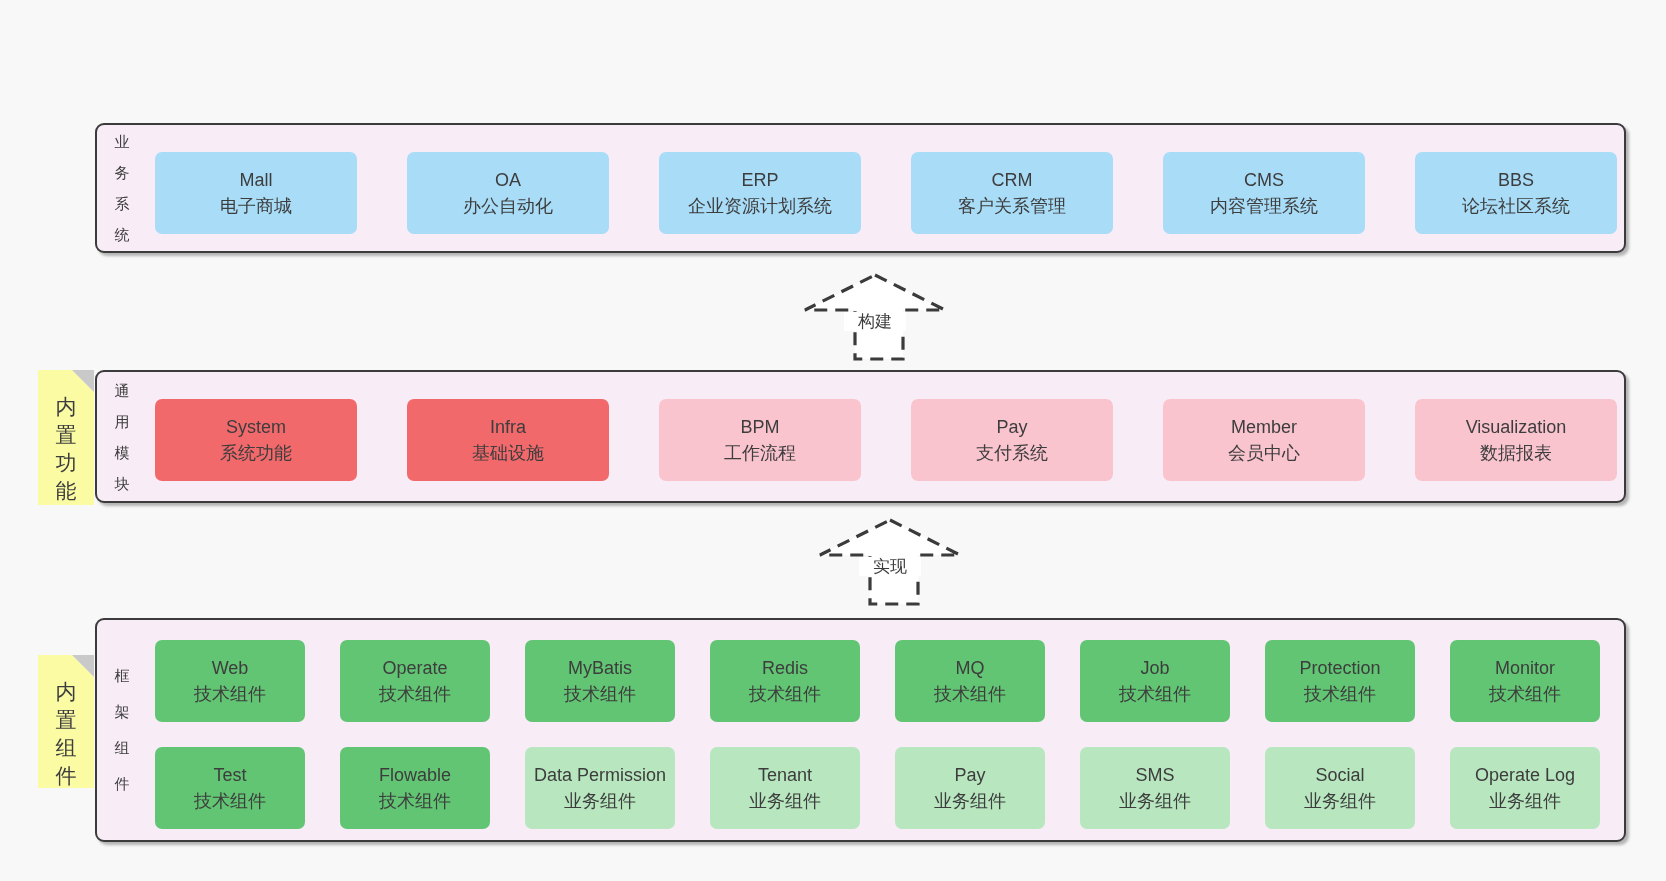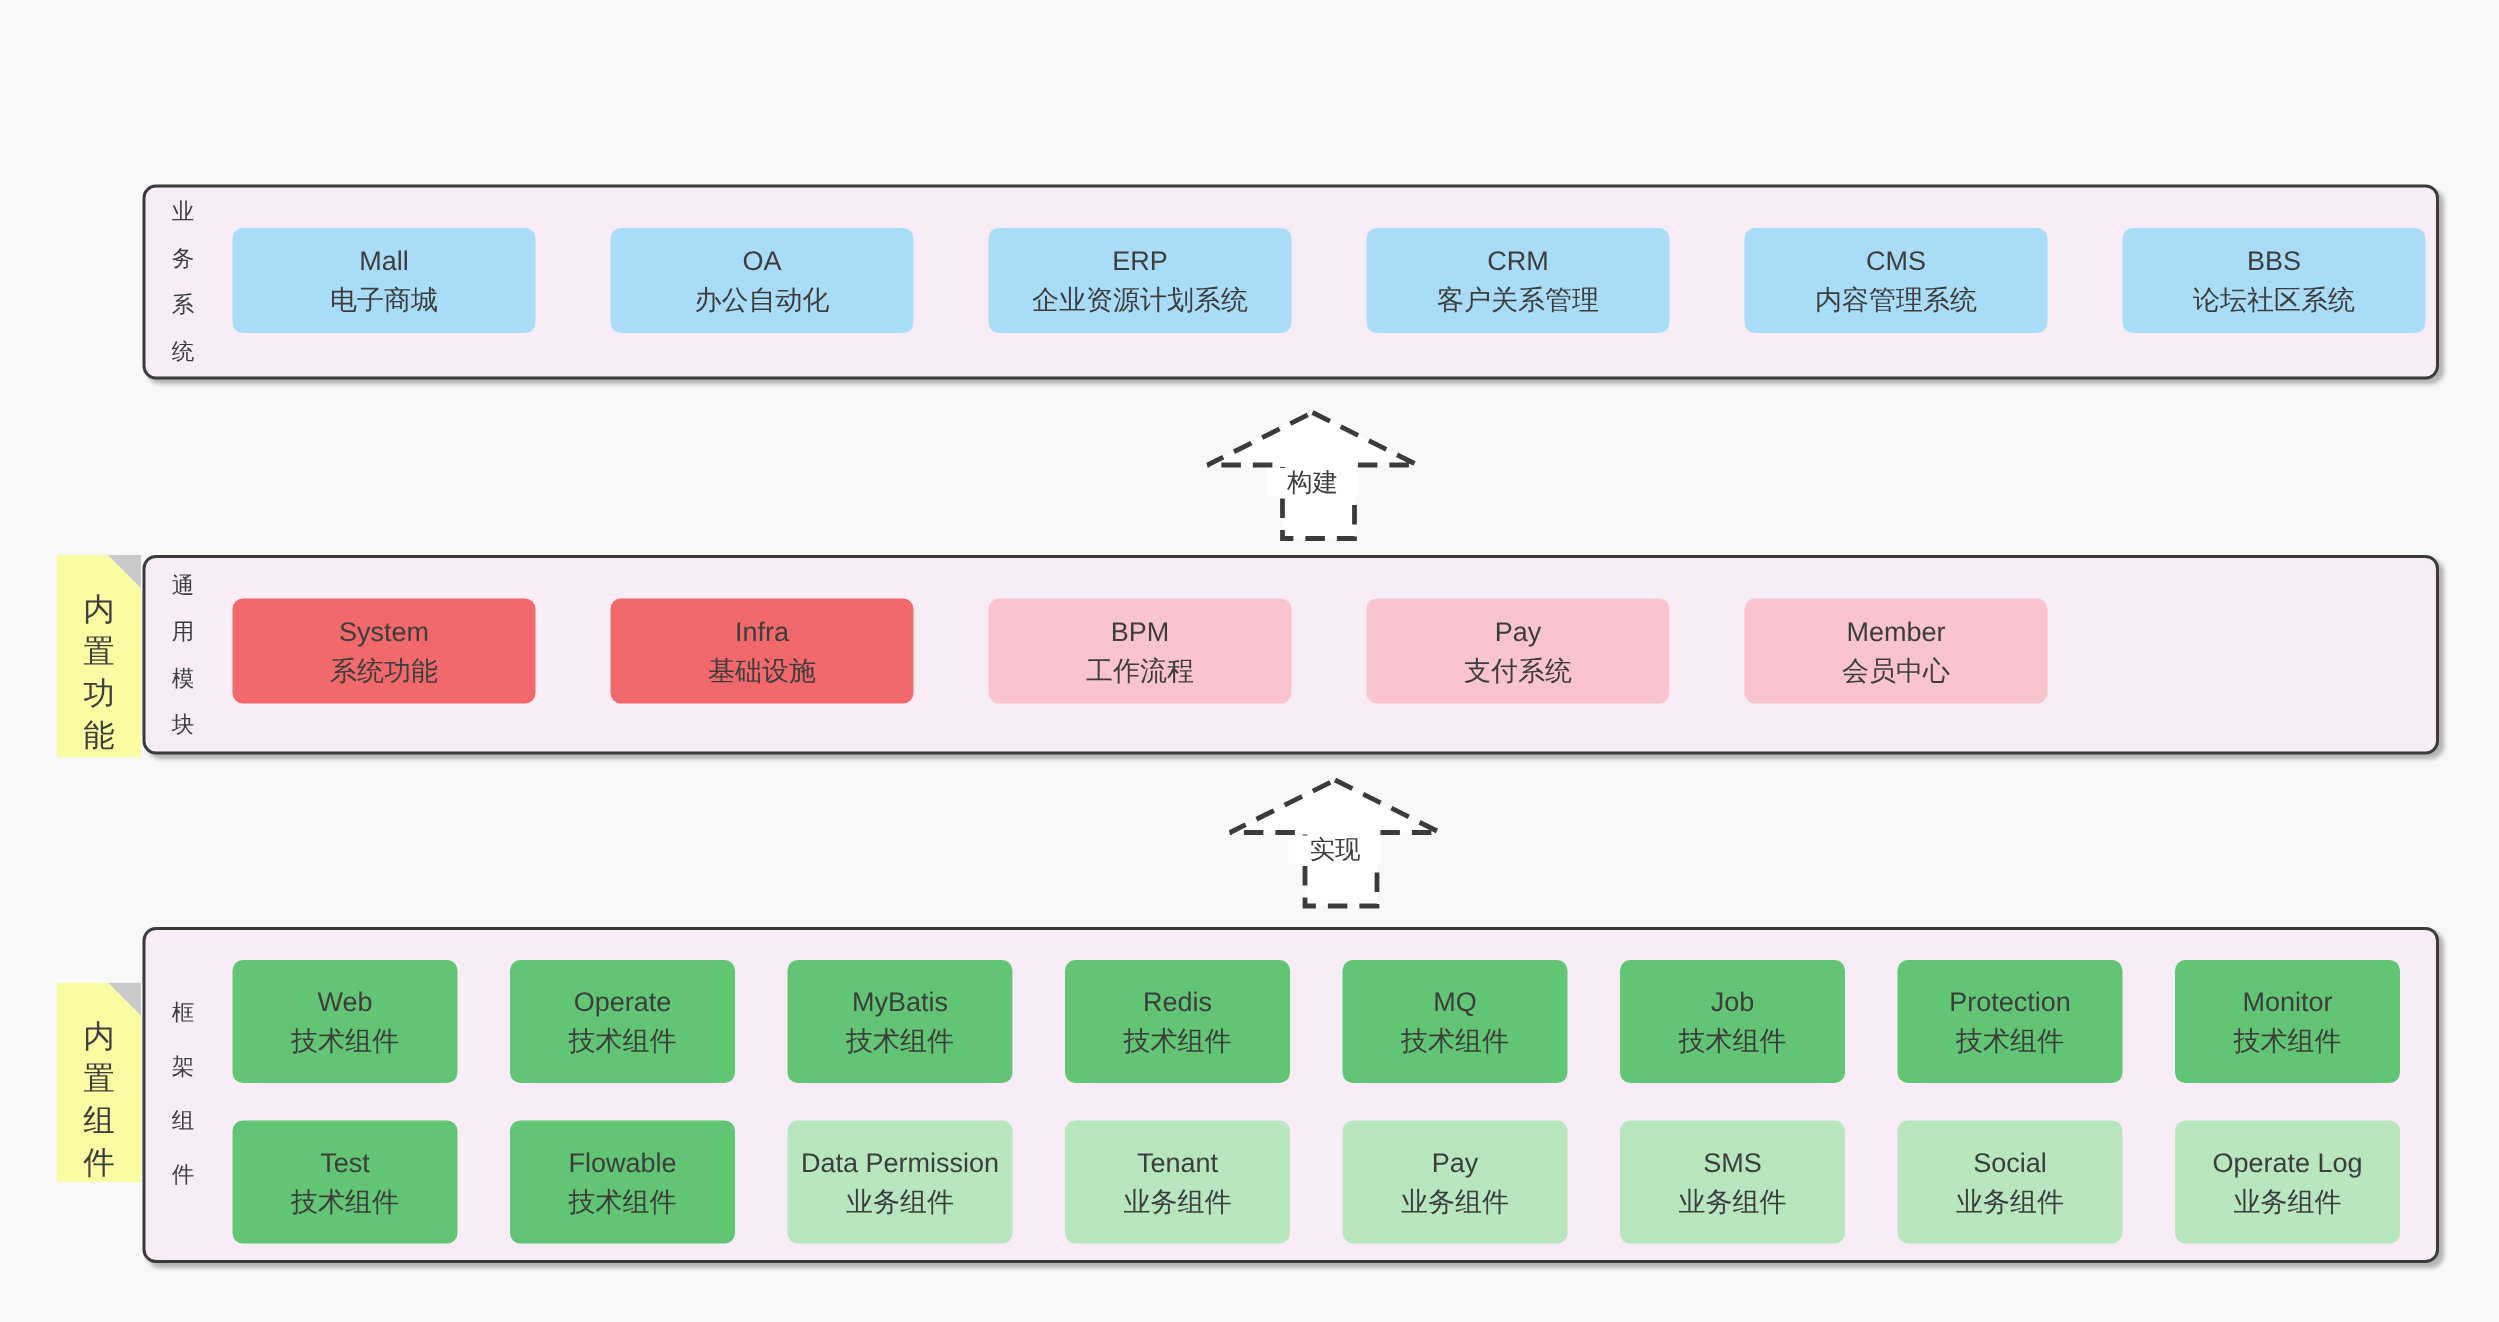--- a/index.html
+++ b/index.html
@@ -34,21 +34,21 @@
   #band3 .band-label{line-height:36px;}
 
   
   .box{
     position:absolute;border-radius:7px;
     display:flex;flex-direction:column;align-items:center;justify-content:center;
     text-align:center;font-size:18px;line-height:26px;
     color:var(--text,#3d3d3d);
     padding:0 6px;box-sizing:border-box;
   }
-  #band1 .box,#band2 .box{width:202px;height:70px;top:27px;}
+  #band1 .box,#band2 .box{width:202px;height:82px;top:27px;}
   #band3 .box{width:150px;height:82px;}
   .row1{top:20px;} .row2{top:127px;}
 
   .c1{left:58px}.c2{left:310px}.c3{left:562px}.c4{left:814px}.c5{left:1066px}.c6{left:1318px}
   .g1{left:58px}.g2{left:243px}.g3{left:428px}.g4{left:613px}.g5{left:798px}.g6{left:983px}.g7{left:1168px}.g8{left:1353px}
 
   .v-blue{background:var(--blue,#a8dcf7);}
   .v-red{background:var(--red,#f2696c);}
   .v-pink{background:var(--pink,#fac4ce);}
   .v-green_dark{background:var(--green_dark,#61c573);}
@@ -156,20 +156,24 @@
       <span>工作流程</span>
     </div>
     <div class="box v-pink c4">
       <span>Pay</span>
       <span>支付系统</span>
     </div>
     <div class="box v-pink c5">
       <span>Member</span>
       <span>会员中心</span>
     </div>
+    <div class="box v-pink c6">
+      <span>Visualization</span>
+      <span>数据报表</span>
+    </div>
   </section>
 
   <div class="arrow" id="arrow2">
     <svg viewBox="0 0 148 92">
       <path d="M74 4 L144 39 L102 39 L102 88 L54 88 L54 39 L4 39 Z"></path>
     </svg>
     <span class="arrow-label">实现</span>
   </div>
 
   <section class="band" id="band3">

